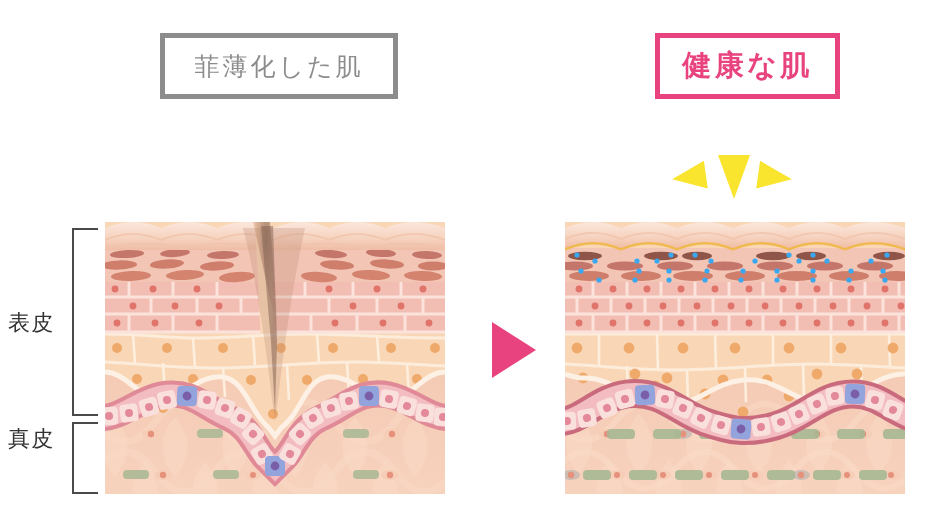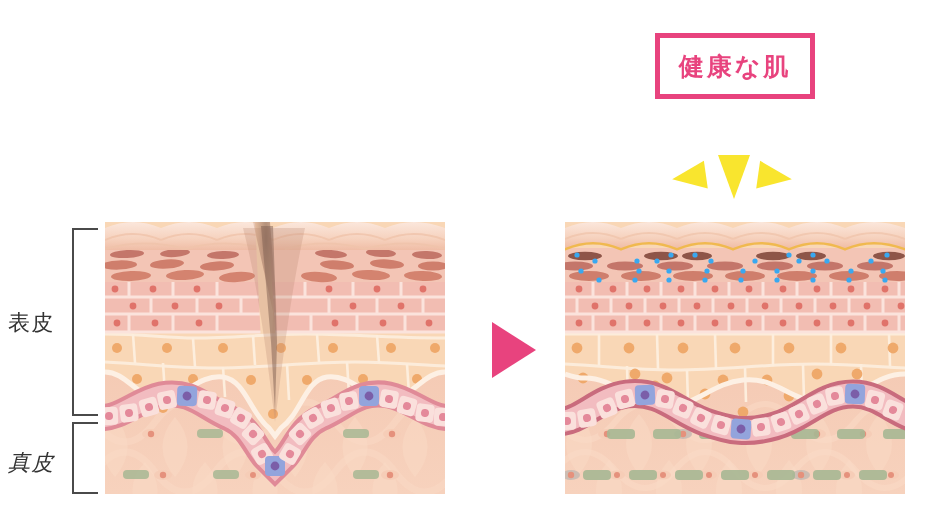--- a/index.html
+++ b/index.html
@@ -14,35 +14,35 @@
   .title-box{
     position:absolute;display:flex;align-items:center;justify-content:center;
     background:#ffffff;box-sizing:border-box;letter-spacing:.12em;
   }
   #title-left{
     left:160px;top:33px;width:238px;height:66px;
     border:5px solid #8c8c8c;color:#8c8c8c;
     font-size:25px;font-weight:400;
   }
   #title-right{
-    left:655px;top:33px;width:160px;height:66px;
+    left:655px;top:33px;width:185px;height:66px;
     border:5px solid #e8437e;color:#e8437e;
-    font-size:25px;font-weight:700;
+    font-size:29px;font-weight:700;
   }
 
   
   .bracket{position:absolute;box-sizing:border-box;border:2.5px solid #4a4a4a;border-right:none;}
   #bracket-epidermis{left:72px;top:228px;width:26px;height:188px;}
   #bracket-dermis{left:72px;top:422px;width:26px;height:72px;}
   .side-label{
     position:absolute;color:#333333;font-size:22px;letter-spacing:.06em;
     font-weight:400;white-space:nowrap;
   }
   #label-epidermis{left:8px;top:308px;}
-  #label-dermis{left:8px;top:448px;font-style:italic;}
+  #label-dermis{left:8px;top:424px;}
 
   
   #arrow-transition{
     position:absolute;left:492px;top:322px;width:0;height:0;
     border-top:28px solid transparent;border-bottom:28px solid transparent;
     border-left:44px solid #e8437e;
   }
 
   
   #sparkle-group{position:absolute;left:672px;top:155px;width:120px;height:46px;}
@@ -69,20 +69,23 @@
   .skin-panel{position:absolute;top:222px;width:340px;height:272px;overflow:hidden;}
   #panel-thin{left:105px;}
   #panel-healthy{left:565px;}
   .skin-panel svg{display:block;width:340px;height:272px;}
 </style>
 </head>
 <body>
 
 <div class="stage">
 
+  <div class="title-box" id="title-left">
+    <span>菲薄化した肌</span>
+  </div>
 
   <div class="title-box" id="title-right">
     <span>健康な肌</span>
   </div>
 
   <div class="side-label" id="label-epidermis">表皮</div>
   <div class="bracket" id="bracket-epidermis"></div>
 
   <div class="side-label" id="label-dermis">真皮</div>
   <div class="bracket" id="bracket-dermis"></div>

